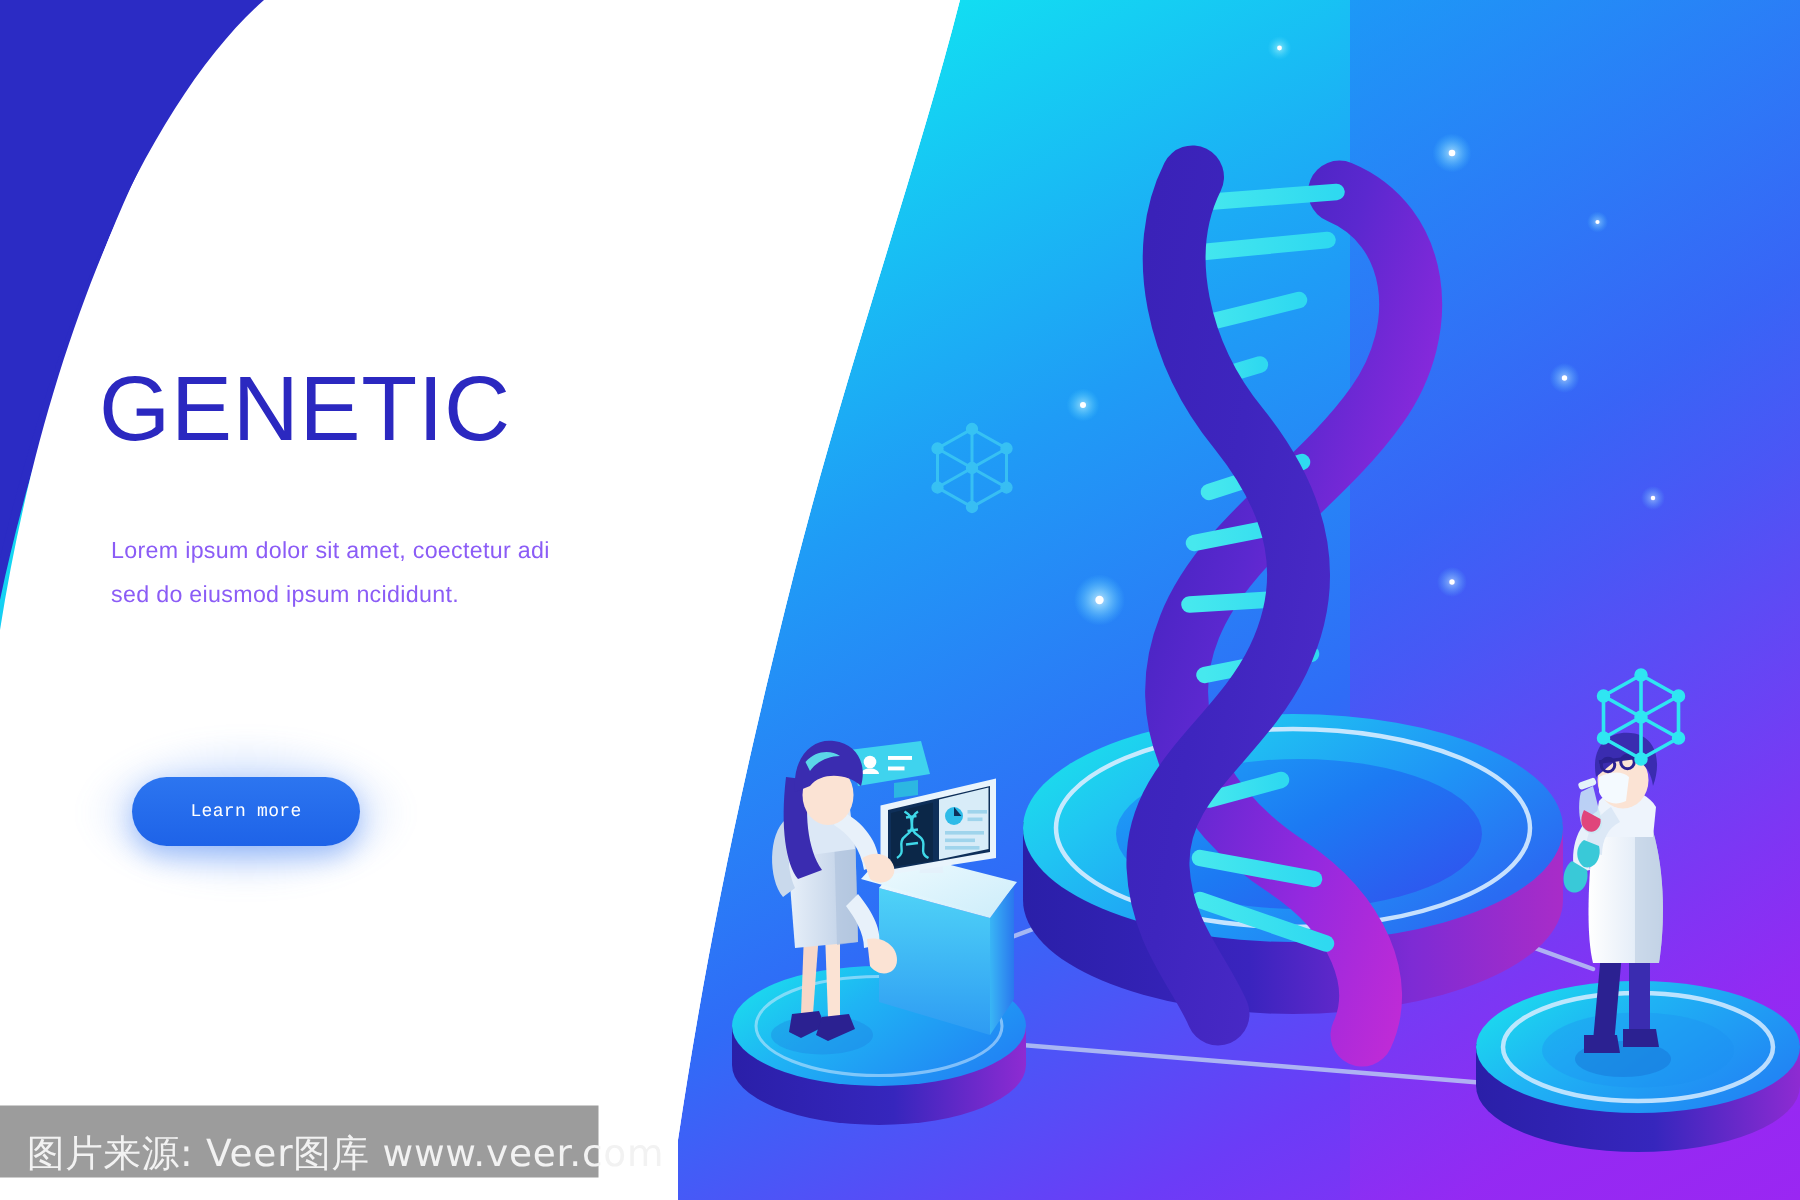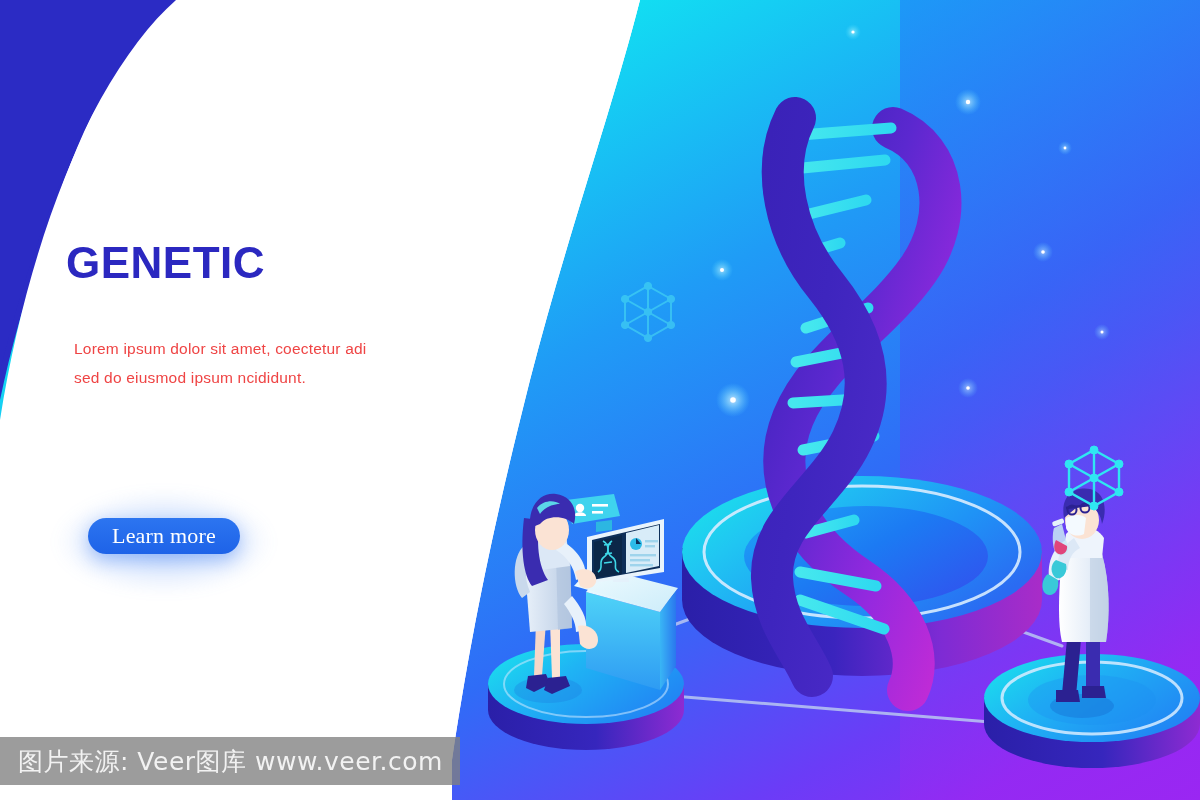--- a/index.html
+++ b/index.html
@@ -3,47 +3,47 @@
 <meta charset="utf-8">
 <style>
   html,body{margin:0;padding:0;background:#fff;}
   body{font-family:"Liberation Sans","DejaVu Sans",sans-serif;}
   #stage{position:relative;width:1200px;height:800px;overflow:hidden;background:#ffffff;}
   #bg{position:absolute;inset:0;width:1200px;height:800px;}
 
   
   .hero-text{position:absolute;left:66px;top:238px;width:420px;z-index:40;}
   .hero-title{
-    font-size:44px;line-height:1.12;font-weight:700;letter-spacing:0.5px;
+    font-size:61px;line-height:1.12;font-weight:400;letter-spacing:0.5px;
     color:#2B28C0;margin:0;
   }
   .hero-title span{display:block;}
   .hero-sub{
-    margin:48px 0 0 8px;font-size:15.5px;line-height:1.85;color:#ef4444;
+    margin:48px 0 0 8px;font-size:15.5px;line-height:1.85;color:#8b5cf6;
     letter-spacing:.2px;max-width:330px;
   }
   .cta-wrap{position:absolute;left:88px;top:518px;z-index:40;}
   .cta-glow{
     position:absolute;left:-32px;top:-28px;width:216px;height:104px;border-radius:60px;
     background:radial-gradient(ellipse at 50% 50%, rgba(64,130,246,.30) 0%, rgba(64,130,246,.12) 45%, rgba(64,130,246,0) 72%);
     filter:blur(6px);pointer-events:none;
   }
   .cta{
     position:relative;display:inline-flex;align-items:center;justify-content:center;
-    width:152px;height:36px;border:none;border-radius:24px;cursor:pointer;
+    width:152px;height:46px;border:none;border-radius:24px;cursor:pointer;
     background:linear-gradient(180deg,#2C75F0 0%,#1E63E8 100%);
-    color:#fff;font-size:22px;font-family:Liberation Serif, serif;letter-spacing:.2px;
+    color:#fff;font-size:12px;font-family:Liberation Mono, monospace;letter-spacing:.2px;
     box-shadow:0 6px 18px rgba(40,110,240,.40);
   }
 
   
   .watermark{
-    position:absolute;left:0;top:737px;width:460px;height:48px;
+    position:absolute;left:0;top:737px;width:399px;height:48px;
     background:rgba(128,128,128,.78);
-    display:flex;align-items:center;z-index:60;
+    display:flex;align-items:flex-end;z-index:60;
   }
   .watermark span{
     color:#f2f2f2;font-size:25px;letter-spacing:.5px;padding-left:18px;
     font-family:"DejaVu Sans","Liberation Sans",sans-serif;white-space:nowrap;
   }
 </style>
 </head>
 <body>
 
 <div id="stage">

